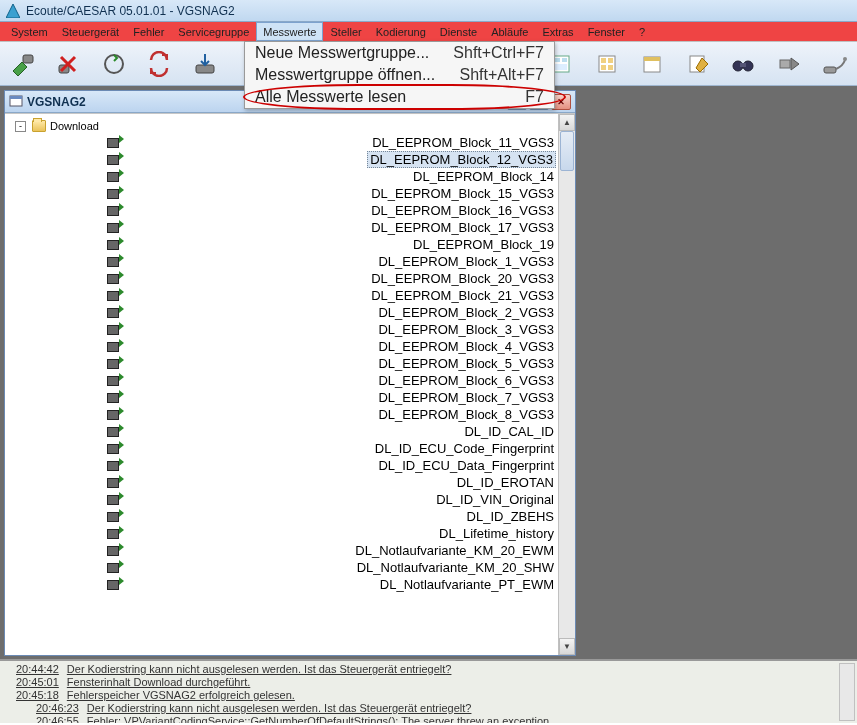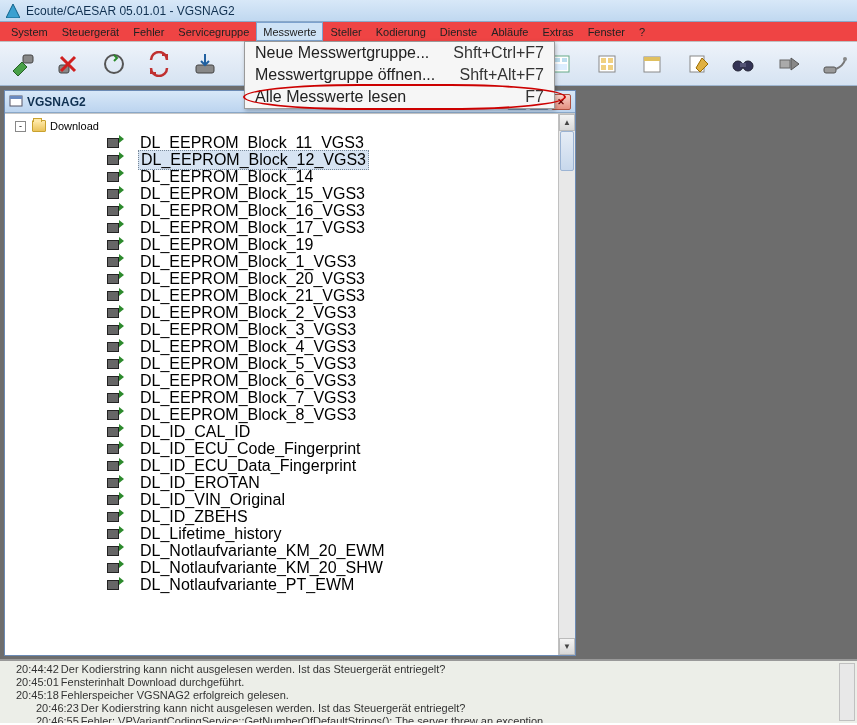--- a/index.html
+++ b/index.html
@@ -181,22 +181,23 @@
   }
   .foldericon::before {
     content:""; position:absolute; top:-3px; left:0; width:7px; height:3px;
     background:#ffe9a8; border:1px solid #c9a22f; border-bottom:none;
   }
   .node {
     display: flex; align-items: center;
     padding: 0 0 0 100px;
     height: 17px;
     gap: 15px;
-    font-size: 16px;
+    font-size: 13px;
     color: #000;
+    justify-content: space-between;
   }
   .node .nic {
     width: 16px; height: 13px;
     position: relative;
   }
   .node .nic .base {
     position:absolute; left:0; top:2px; width:12px; height:10px;
     background:#666; border:1px solid #222;
   }
   .node .nic .bolt {
@@ -215,21 +216,21 @@
   .logpane {
     height: 64px;
     background: #eceee8;
     border-top: 2px solid #999;
     padding: 2px 6px;
     font-size: 11px;
     overflow: hidden;
     position: relative;
     color: #333;
   }
-  .logpane .logline { display:flex; gap:2px; white-space: nowrap; height: 13px; overflow:hidden; }
+  .logpane .logline { display:flex; gap:8px; white-space: nowrap; height: 13px; overflow:hidden;text-decoration:underline; }
   .logpane .sb-sm {
     position: absolute; right:2px; top:2px; bottom:2px; width: 16px;
     background:#e8e8e8; border:1px solid #c0c0c0;
   }
 
   .caption {
     padding: 6px 4px 0 4px;
     font-size: 14px;
     color: #222;
   }

